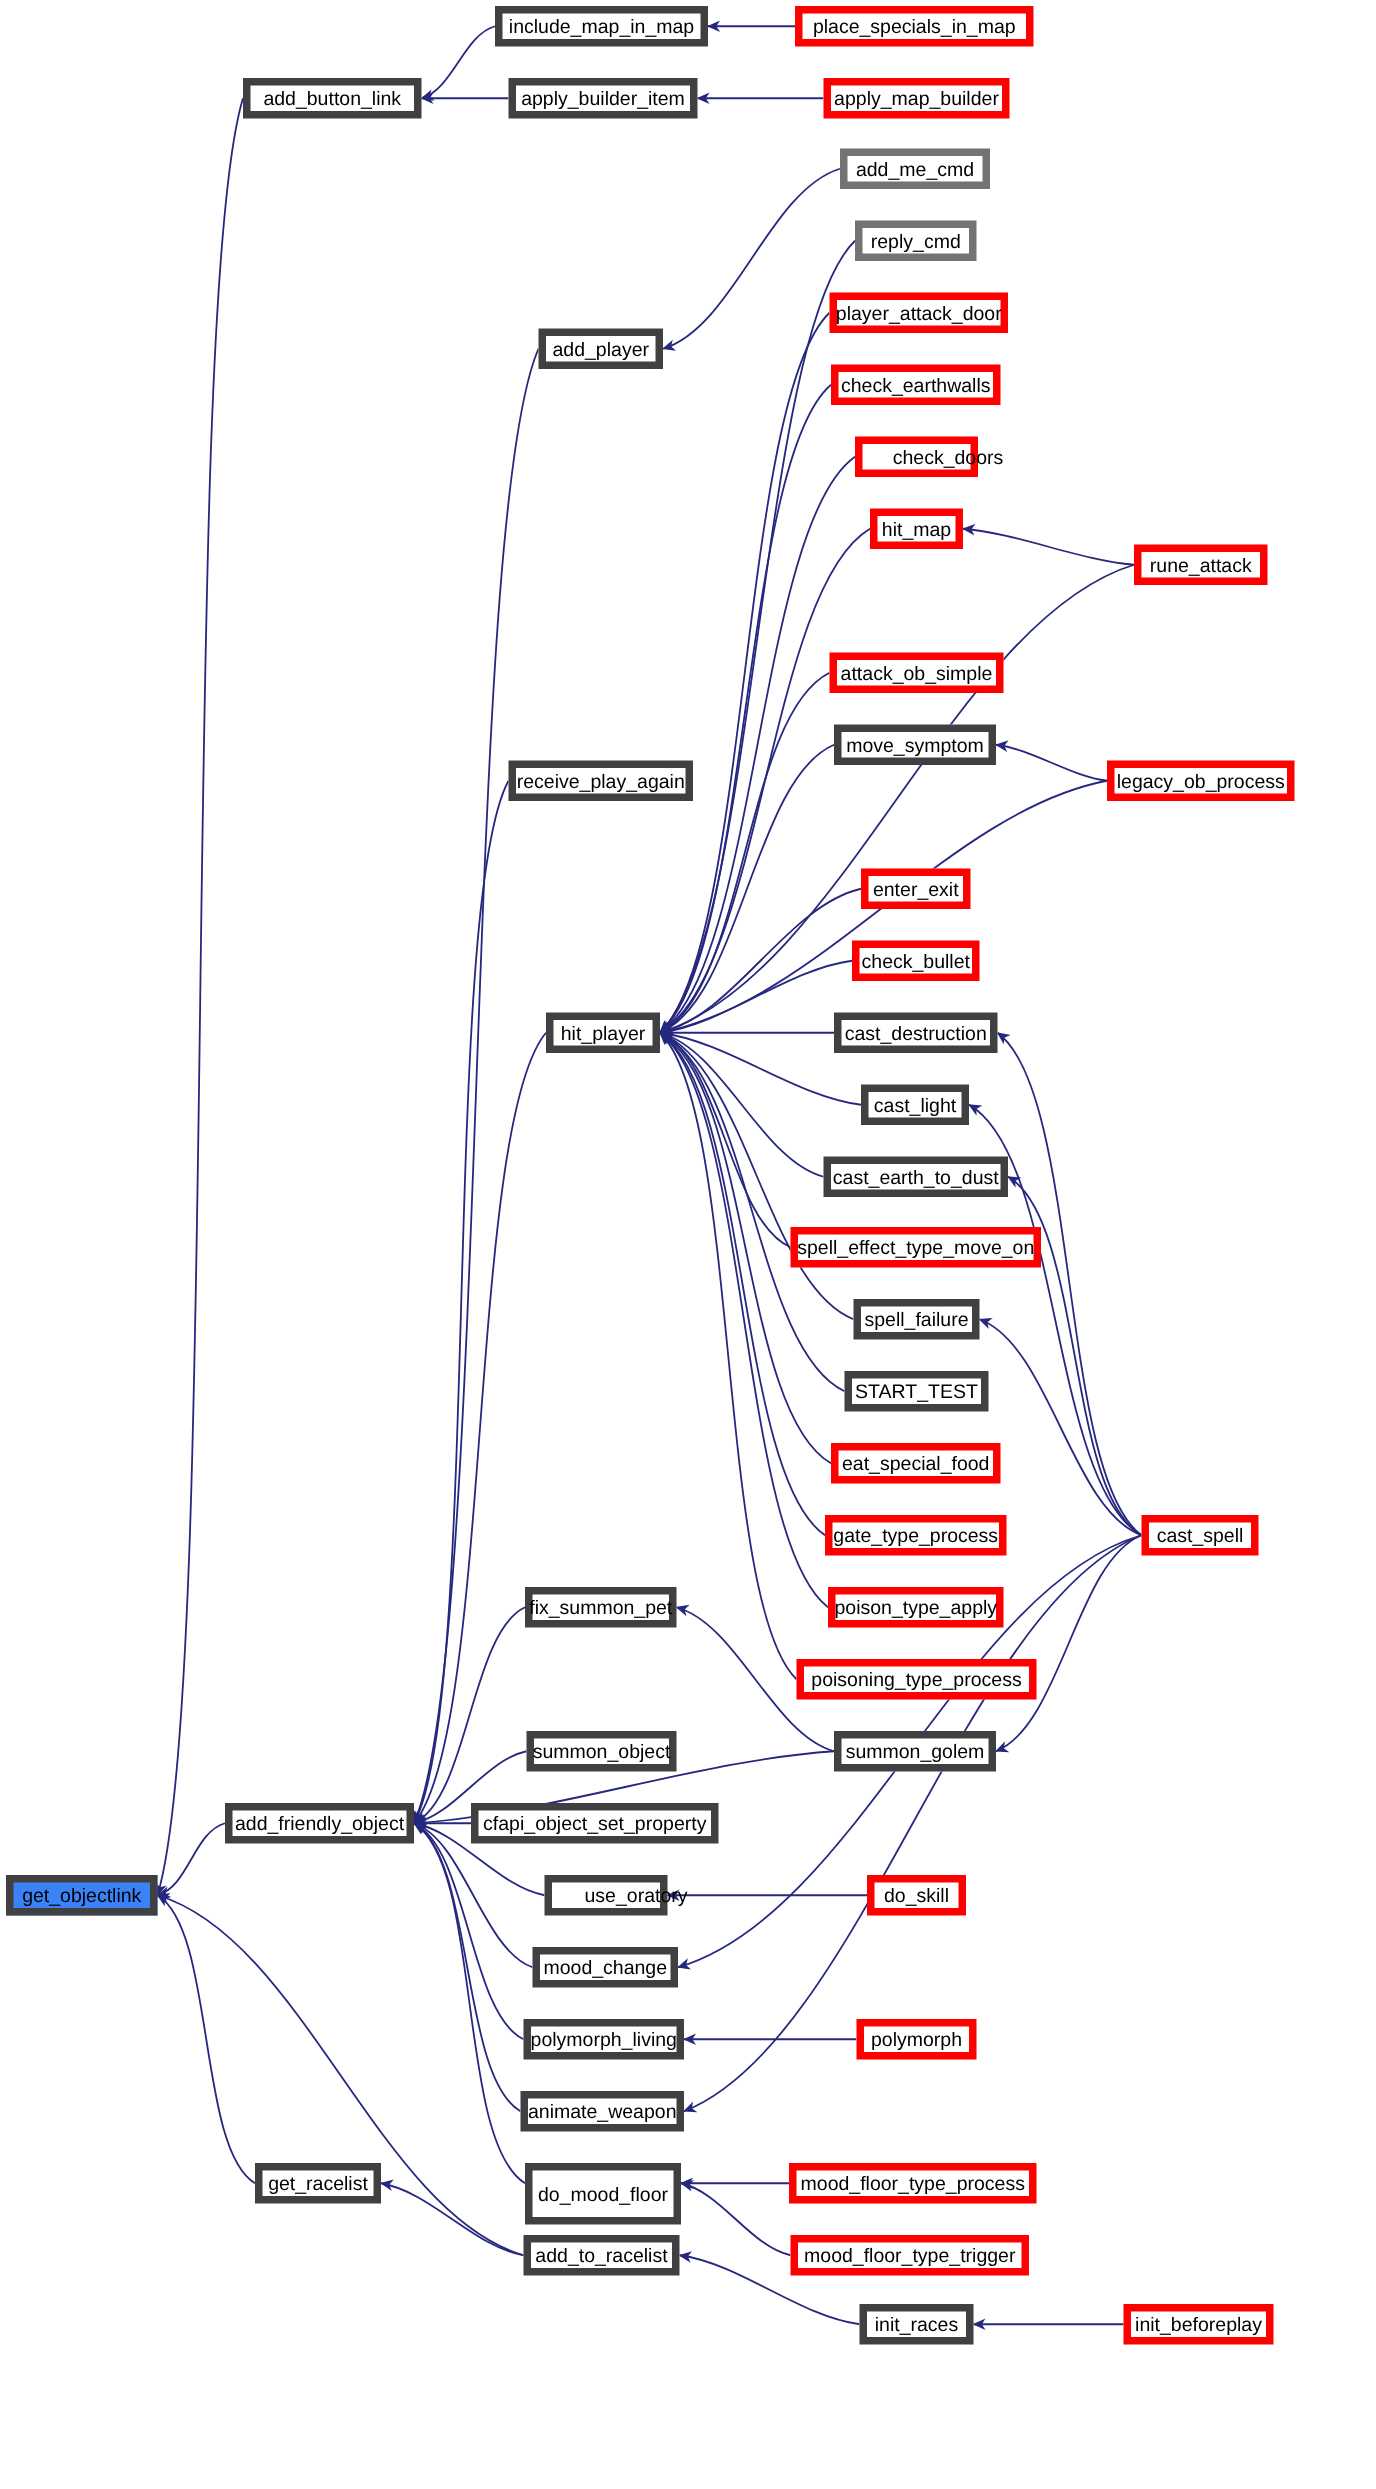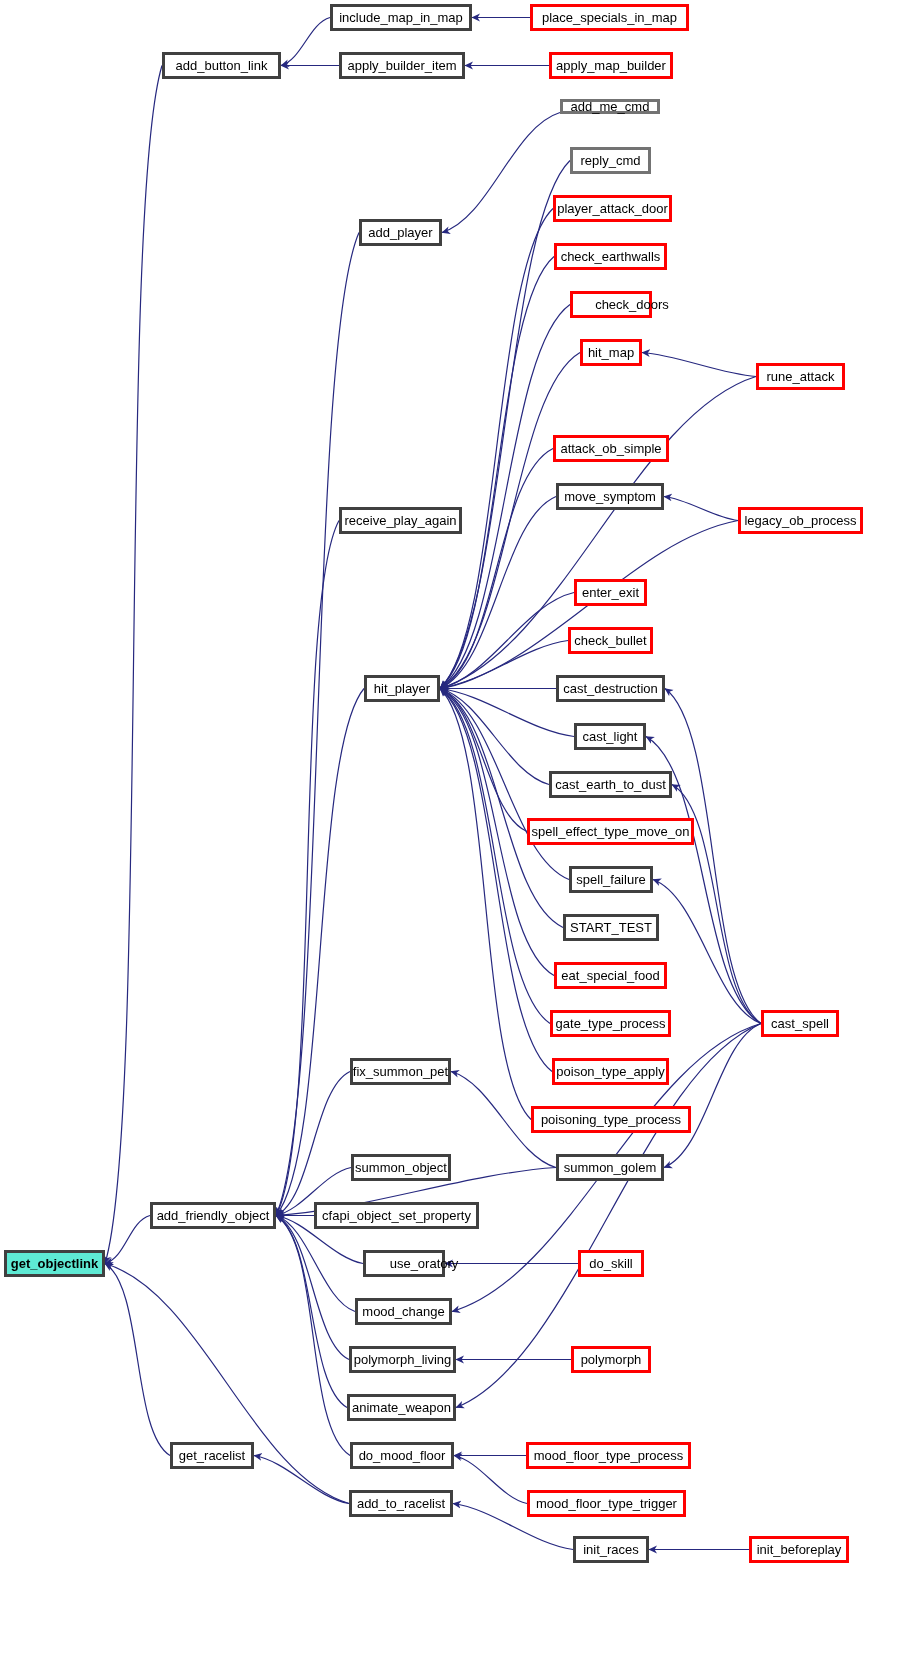--- a/index.html
+++ b/index.html
@@ -24,37 +24,36 @@
     height: 1659px;
     pointer-events: none;
   }
   .node {
     position: absolute;
     box-sizing: border-box;
     display: flex;
     align-items: center;
     justify-content: center;
     background: #ffffff;
-    border: 3px solid #737373;
+    border: 5px solid #737373;
     font-size: 13px;
     line-height: 1;
     color: #000000;
     white-space: nowrap;
     letter-spacing: 0px;
   }
   .node.red {
     border-color: #ff0000;
   }
   .node.dark {
     border-color: #404040;
   }
   .node.current {
-    background: #5eead4;
+    background: #3b82f6;
     border-color: #404040;
-    font-weight: bold;
   }
   .node-label {
     pointer-events: none;
   }
 </style>
 </head>
 <body>
 
 <div id="graph">
   <svg id="edge-layer" viewBox="0 0 917 1659" xmlns="http://www.w3.org/2000/svg">
@@ -134,21 +133,21 @@
       </div>
       <div class="node dark" style="left: 162px; top: 52px; width: 119px; height: 27px;">
         <span class="node-label">add_button_link</span>
       </div>
       <div class="node dark" style="left: 339px; top: 52px; width: 126px; height: 27px;">
         <span class="node-label">apply_builder_item</span>
       </div>
       <div class="node red" style="left: 549px; top: 52px; width: 124px; height: 27px;">
         <span class="node-label">apply_map_builder</span>
       </div>
-      <div class="node" style="left: 560px; top: 99px; width: 100px; height: 15px; align-items: center;">
+      <div class="node" style="left: 560px; top: 99px; width: 100px; height: 27px; align-items: center;">
         <span class="node-label">add_me_cmd</span>
       </div>
       <div class="node" style="left: 570px; top: 147px; width: 81px; height: 27px;">
         <span class="node-label">reply_cmd</span>
       </div>
       <div class="node red" style="left: 553px; top: 195px; width: 119px; height: 27px;">
         <span class="node-label">player_attack_door</span>
       </div>
       <div class="node dark" style="left: 359px; top: 219px; width: 83px; height: 27px;">
         <span class="node-label">add_player</span>
@@ -251,21 +250,21 @@
       </div>
       <div class="node red" style="left: 571px; top: 1346px; width: 80px; height: 27px;">
         <span class="node-label">polymorph</span>
       </div>
       <div class="node dark" style="left: 347px; top: 1394px; width: 109px; height: 27px;">
         <span class="node-label">animate_weapon</span>
       </div>
       <div class="node dark" style="left: 170px; top: 1442px; width: 84px; height: 27px;">
         <span class="node-label">get_racelist</span>
       </div>
-      <div class="node dark" style="left: 350px; top: 1442px; width: 104px; height: 27px; text-align: center;">
+      <div class="node dark" style="left: 350px; top: 1442px; width: 104px; height: 41px; text-align: center;">
         <span class="node-label">do_mood_floor</span>
       </div>
       <div class="node red" style="left: 526px; top: 1442px; width: 165px; height: 27px;">
         <span class="node-label">mood_floor_type_process</span>
       </div>
       <div class="node dark" style="left: 349px; top: 1490px; width: 104px; height: 27px;">
         <span class="node-label">add_to_racelist</span>
       </div>
       <div class="node red" style="left: 527px; top: 1490px; width: 159px; height: 27px;">
         <span class="node-label">mood_floor_type_trigger</span>

